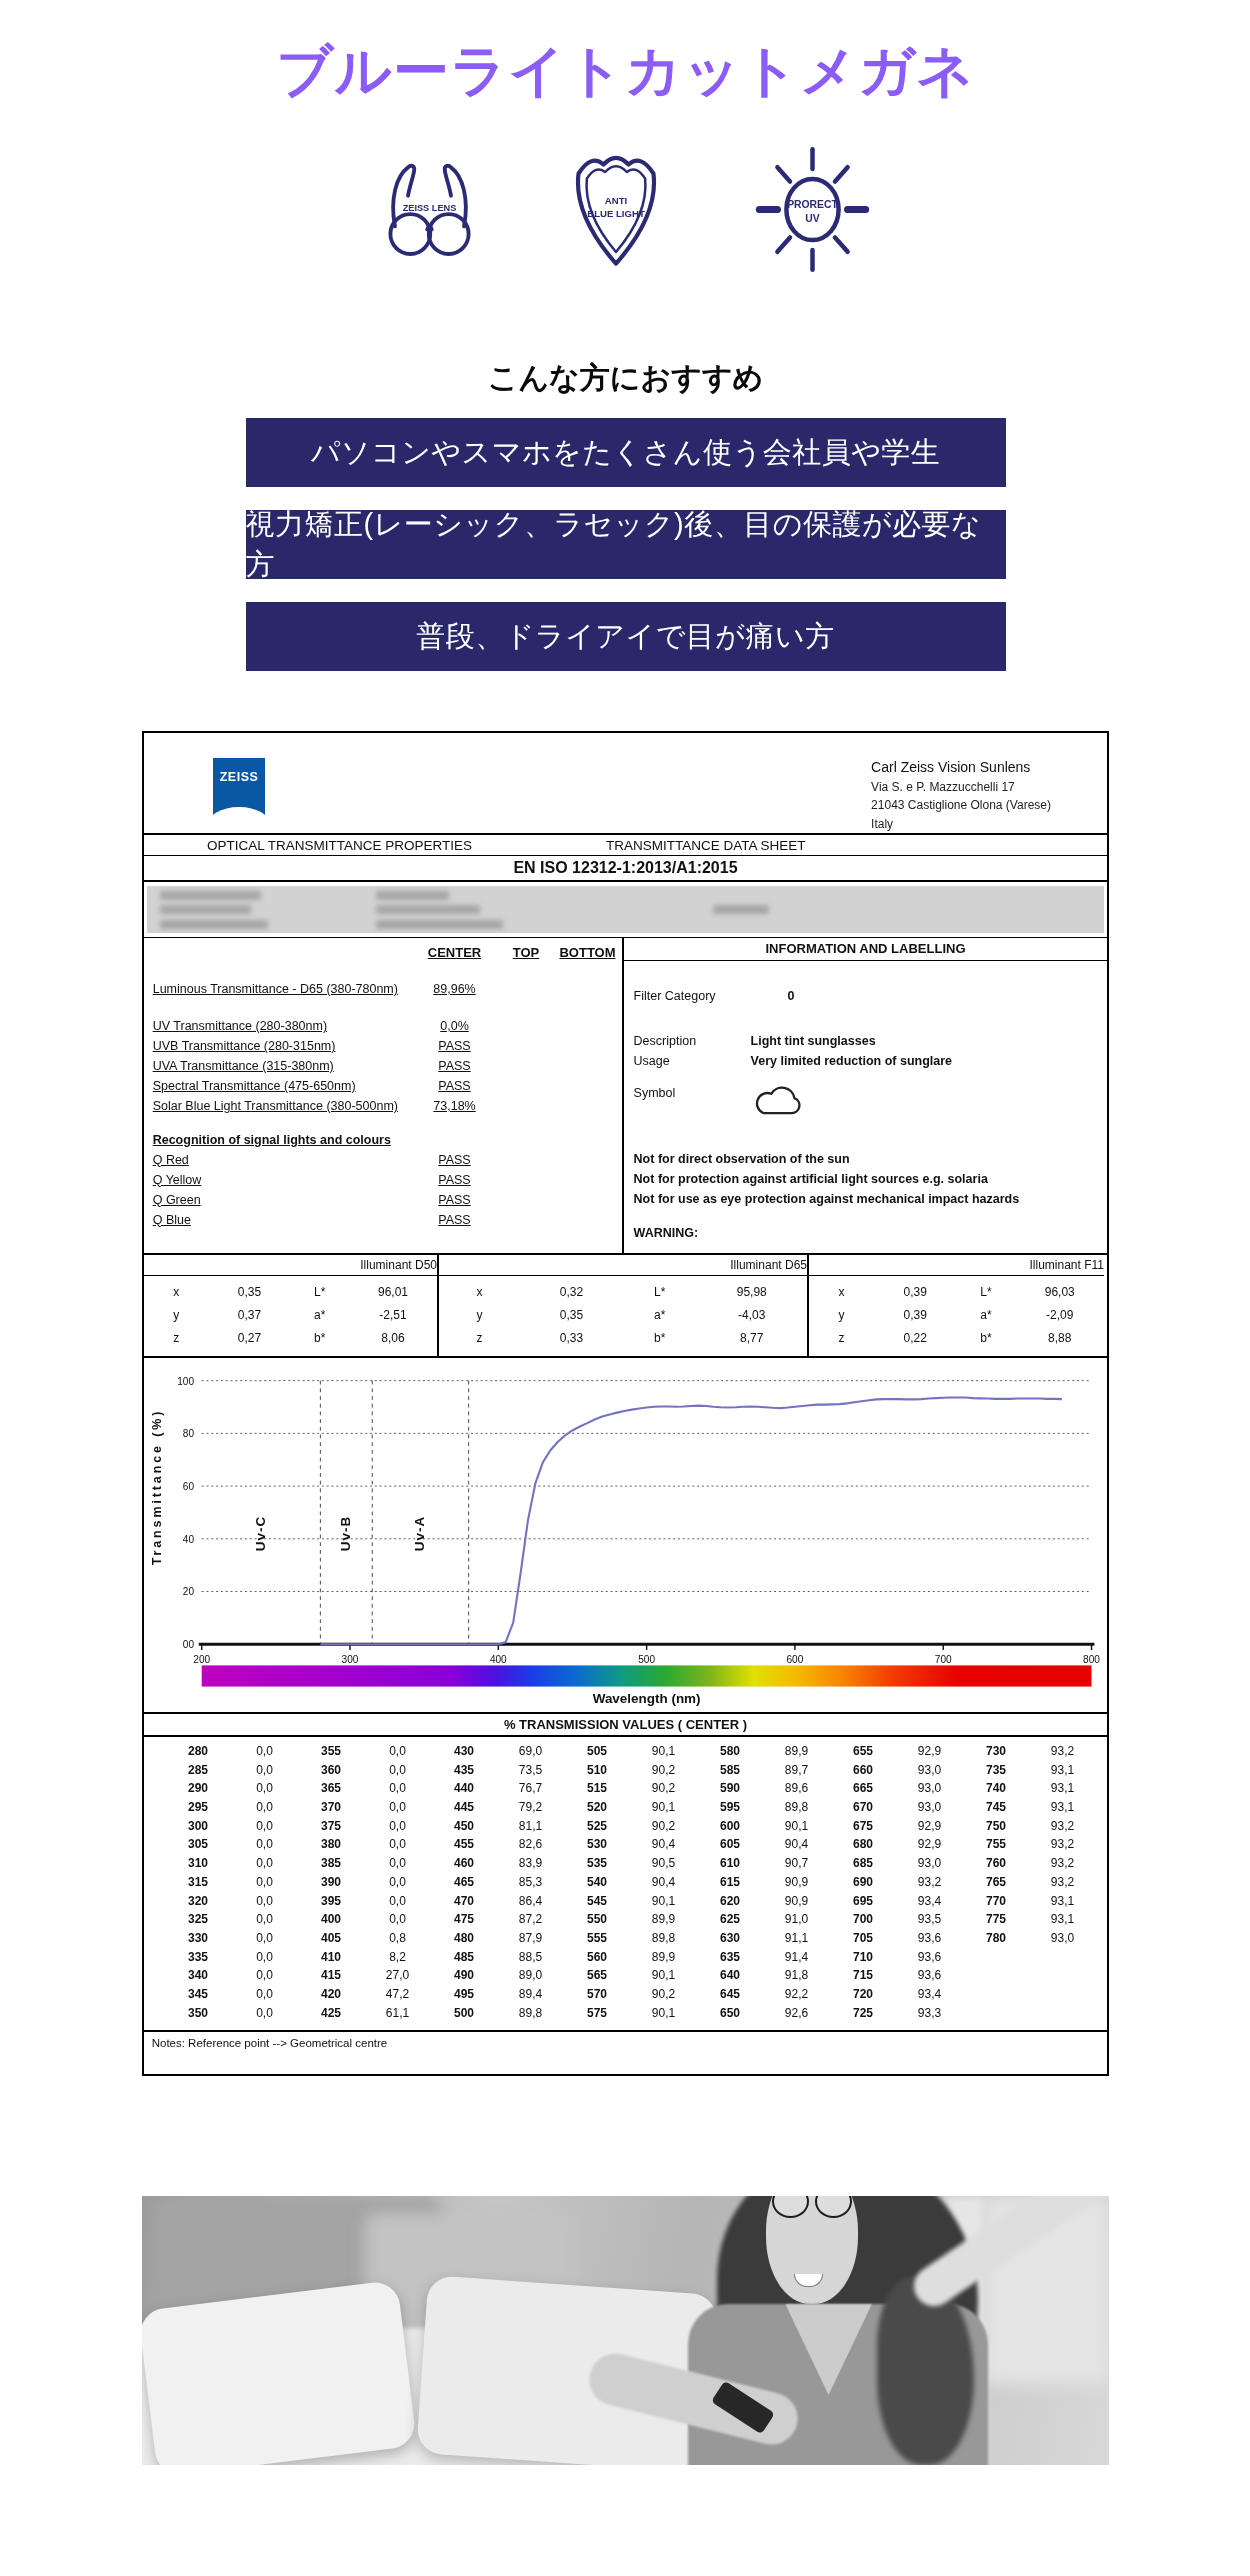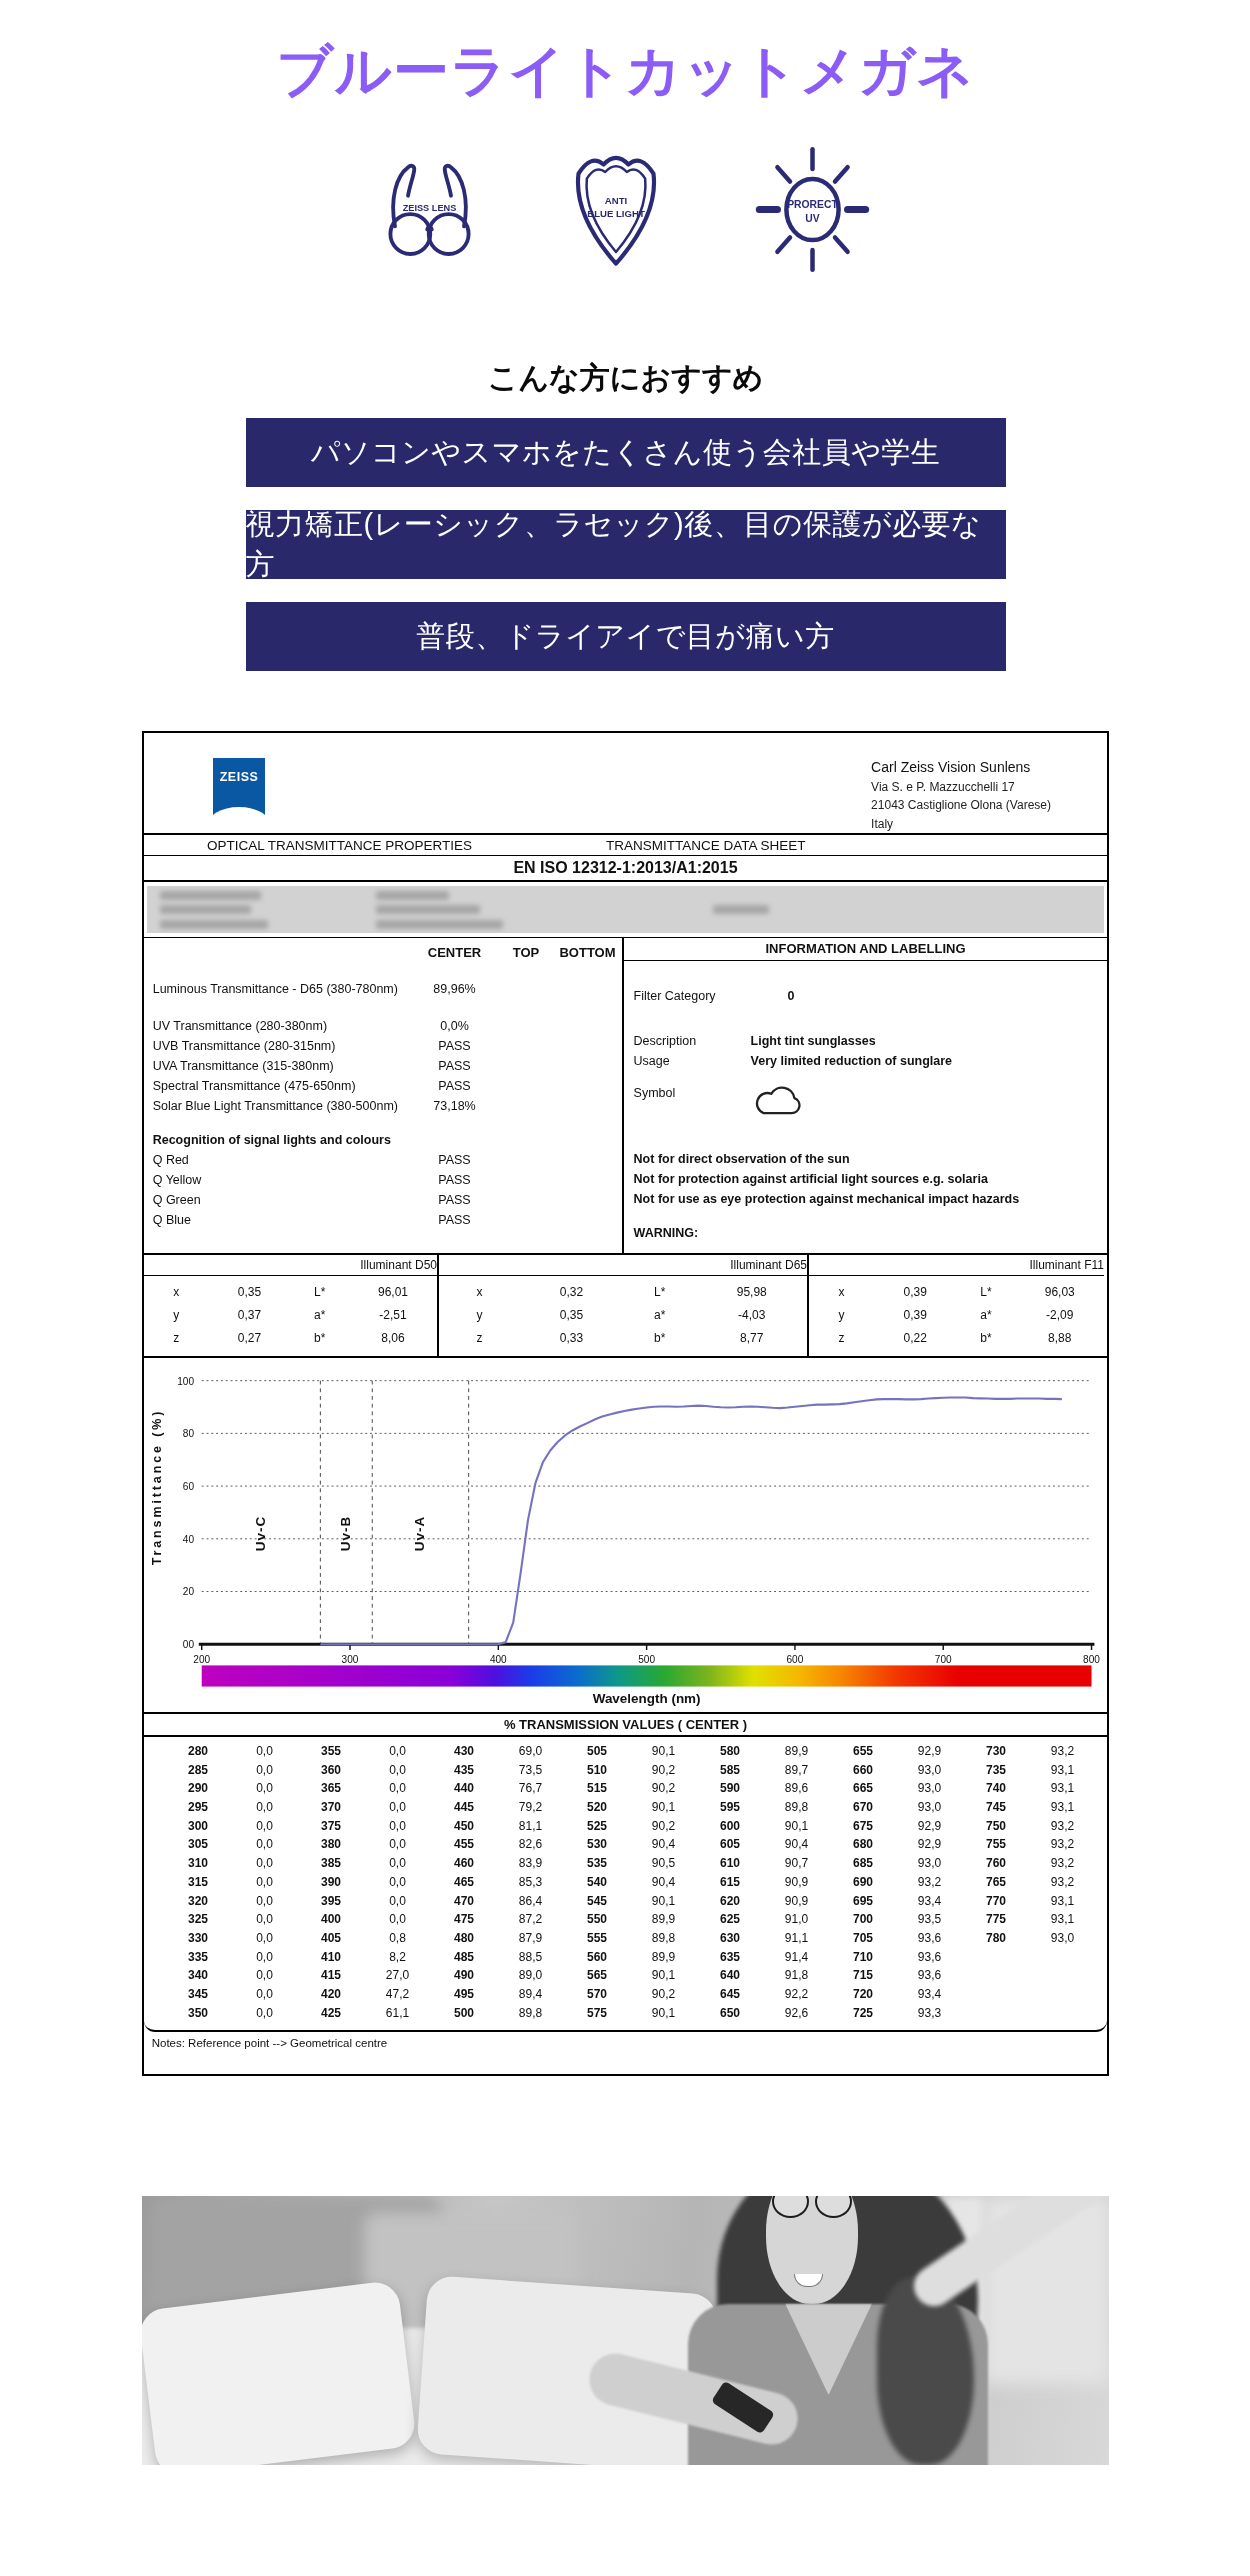--- a/index.html
+++ b/index.html
@@ -107,21 +107,21 @@
   }
   .b1{top:4.8px;left:13.5px;width:101px;} .b2{top:4.8px;left:229px;width:73px;}
   .b3{top:19px;left:13.5px;width:91px;} .b4{top:19px;left:229px;width:104px;} .b5{top:19px;left:566px;width:56px;}
   .b6{top:34px;left:13.5px;width:108px;} .b7{top:34px;left:229px;width:127px;}
   .doc-main {
     display: grid;
     grid-template-columns: 478px 1fr;
     border-top: 1.9px solid #000;
     border-bottom: 2.9px solid #000;
   }
-  .meas { padding: 5.8px 0 13.5px; font-size: 12.5px; }
+  .meas { padding: 5.8px 0 13.5px; font-size: 12.5px; text-decoration: underline; }
   .m-row { display:grid; grid-template-columns: 1fr 89px 54px 69px; line-height: 20px; }
   .m-label { padding-left: 8.7px; }
   .m-c, .m-t, .m-b { text-align: center; }
   .m-head { font-weight: 700; font-size: 13px; }
   .m-bold { font-weight: 700; }
   .spacer16 { height:15.4px; } .spacer18 { height:17.3px; } .spacer14 { height:13.5px; }
   .info { border-left: 2.9px solid #000; font-size: 12.5px; }
   .info-title {
     border-bottom: 1.9px solid #000;
     text-align:center; font-weight:700; font-size:13px;
@@ -154,21 +154,20 @@
     border-top: 2.9px solid #000; border-bottom: 2.9px solid #000;
     text-align:center; font-weight:700; font-size: 13px; padding: 2.9px 0;
   }
   .trans-grid {
     padding: 4.8px 0 7.7px 25px;
     display: grid;
     grid-template-columns: repeat(7, 58px 75px);
     border-bottom: 2.9px solid #000;
     font-size: 12px;
     line-height: 18.7px;
-    border-radius: 11px;
   }
   .tw { font-weight: 700; text-align:center; }
   .tv { text-align:center; }
   .doc-notes { padding: 4.8px 7.7px 25px; font-size: 11.5px; }
   
   .photo {
     position: relative;
     width: 967px; height: 269px;
     margin: 120px auto 0;
     overflow: hidden;

